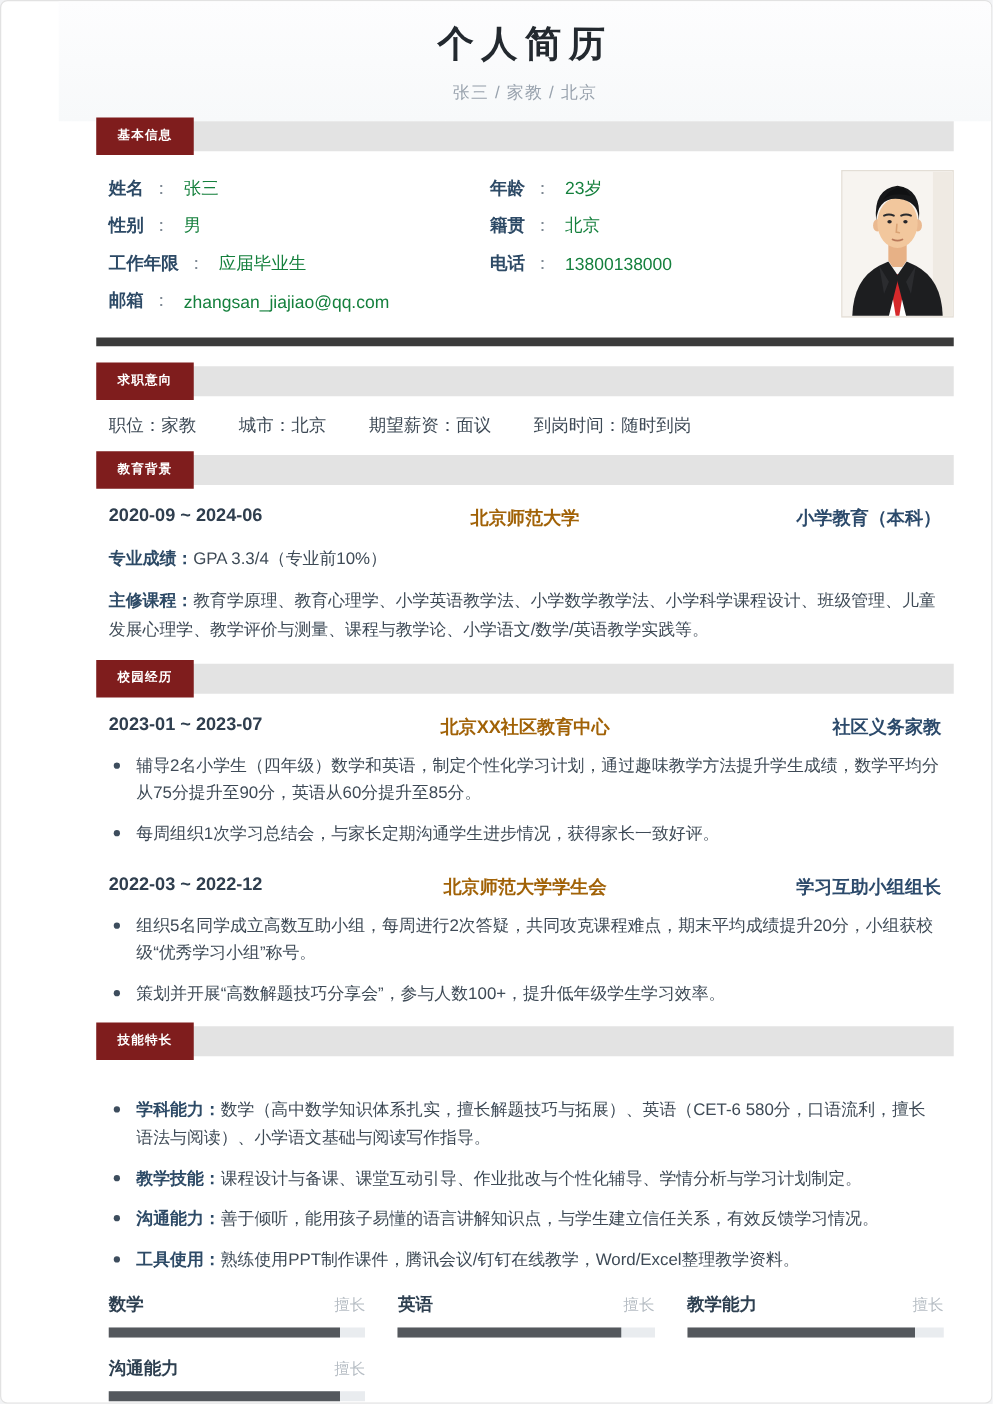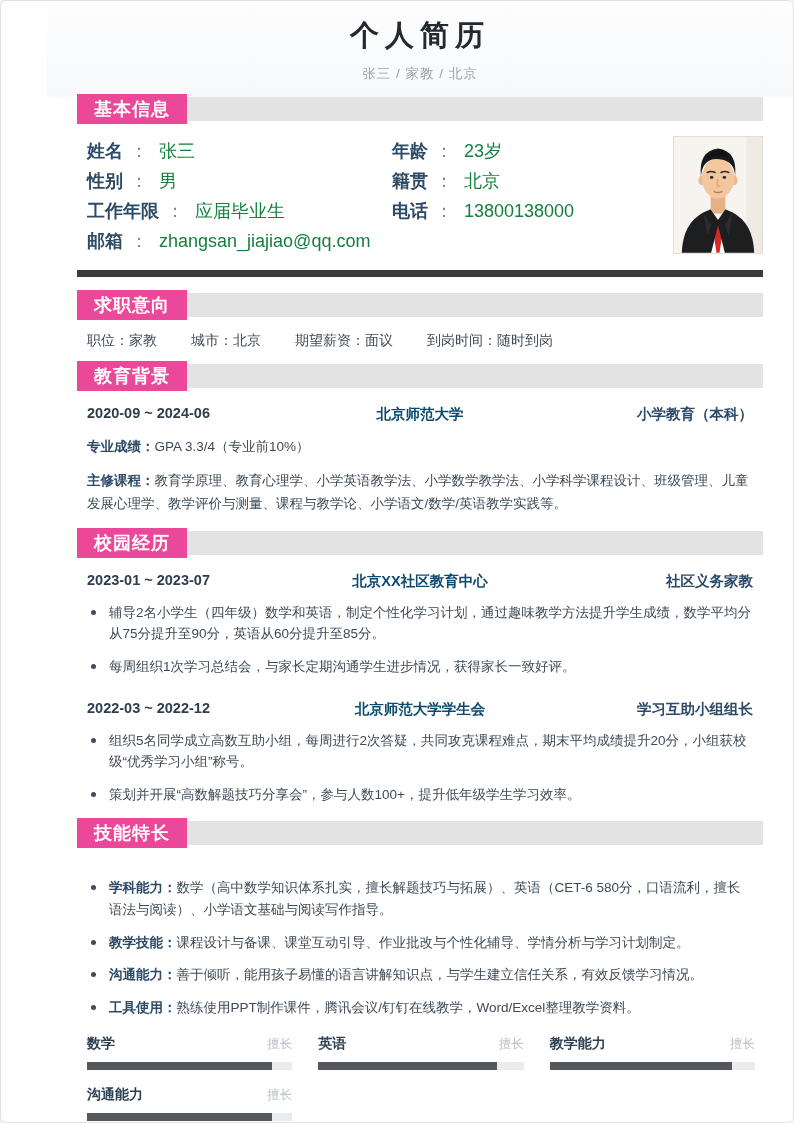--- a/index.html
+++ b/index.html
@@ -10,40 +10,40 @@
     border:1px solid #e2e2e2; border-radius:6px; overflow:hidden; position:relative;padding-left:46px;
   }
   
   .header { text-align:center; padding:15px 0 14px; background:linear-gradient(#fdfdfe,#f7f9fa); }
   .header h1 { font-size:29px; letter-spacing:6px; color:#23292f; font-weight:bold; margin-bottom:9px; }
   .header .subtitle { font-size:13.5px; color:#98a2ad; letter-spacing:1px; }
   
   .section-band { margin:0 30px; height:24px; background:#e3e3e3; position:relative; }
   .section-band .badge {
     position:absolute; left:0; top:50%; transform:translateY(-50%);
-    background:#ec4899; color:#fff; height:30px; line-height:30px;
-    padding:0 17px; font-size:18px; font-weight:bold; letter-spacing:1px; white-space:nowrap;
+    background:#7f1d1d; color:#fff; height:30px; line-height:30px;
+    padding:0 17px; font-size:10px; font-weight:bold; letter-spacing:1px; white-space:nowrap;
   }
   
   .basic-wrap { margin:15px 30px 0; display:flex; }
   .fields { flex:1; display:grid; grid-template-columns:305px 1fr; padding-left:10px; align-content:start; row-gap:0; }
-  .field { display:flex; align-items:center; height:30px; font-size:18px; }
+  .field { display:flex; align-items:center; height:30px; font-size:14px; }
   .field .lab { font-weight:bold; color:#2d4a66; }
   .field .colon { color:#7d8893; margin:0 11px 0 7px; }
   .field .val { color:#15803d; }
   .photo { width:90px; height:118px; flex:none; margin-left:18px; border:1px solid #e3ded6; background:#f7f4f0; }
   .photo svg { display:block; width:100%; height:100%; }
   .divider { margin:14px 30px 0; height:7px; background:#3b3b3b; }
   
   .intent-row { margin:15px 30px 0; padding-left:10px; display:flex; gap:34px; font-size:14px; color:#3e4a56; }
   
   .block { margin:0 30px; padding:0 10px 0 10px; }
   .row3 { display:flex; align-items:flex-start; margin-top:17px; font-size:14.5px; font-weight:bold; }
   .row3 .period { color:#2f3e4e; flex:1; }
-  .row3 .org { color:#0c4a6e; flex:1.3; text-align:center; }
+  .row3 .org { color:#a16207; flex:1.3; text-align:center; }
   .row3 .role { color:#2c4a6b; flex:1; text-align:right; }
   .info-line { margin-top:12px; font-size:13.5px; line-height:1.65; color:#3e4a56; }
   .info-line .lab { font-weight:bold; color:#2d4a66; }
   .bullet { display:flex; margin-top:11px; font-size:13.5px; line-height:1.6; color:#3e4a56; }
   .bullet .dot { width:5px; height:5px; border-radius:50%; background:#3d4d5d; margin:8px 13px 0 4px; flex:none; }
   .bullet .lab { font-weight:bold; color:#2d4a66; }
   
   .bars-grid { margin:17px 30px 0; padding:0 8px 0 10px; display:grid; grid-template-columns:repeat(3,1fr); column-gap:26px; row-gap:16px; }
   .bar-head { display:flex; justify-content:space-between; align-items:baseline; margin-bottom:9px; }
   .bar-name { font-size:14px; font-weight:bold; color:#2d3f50; }

